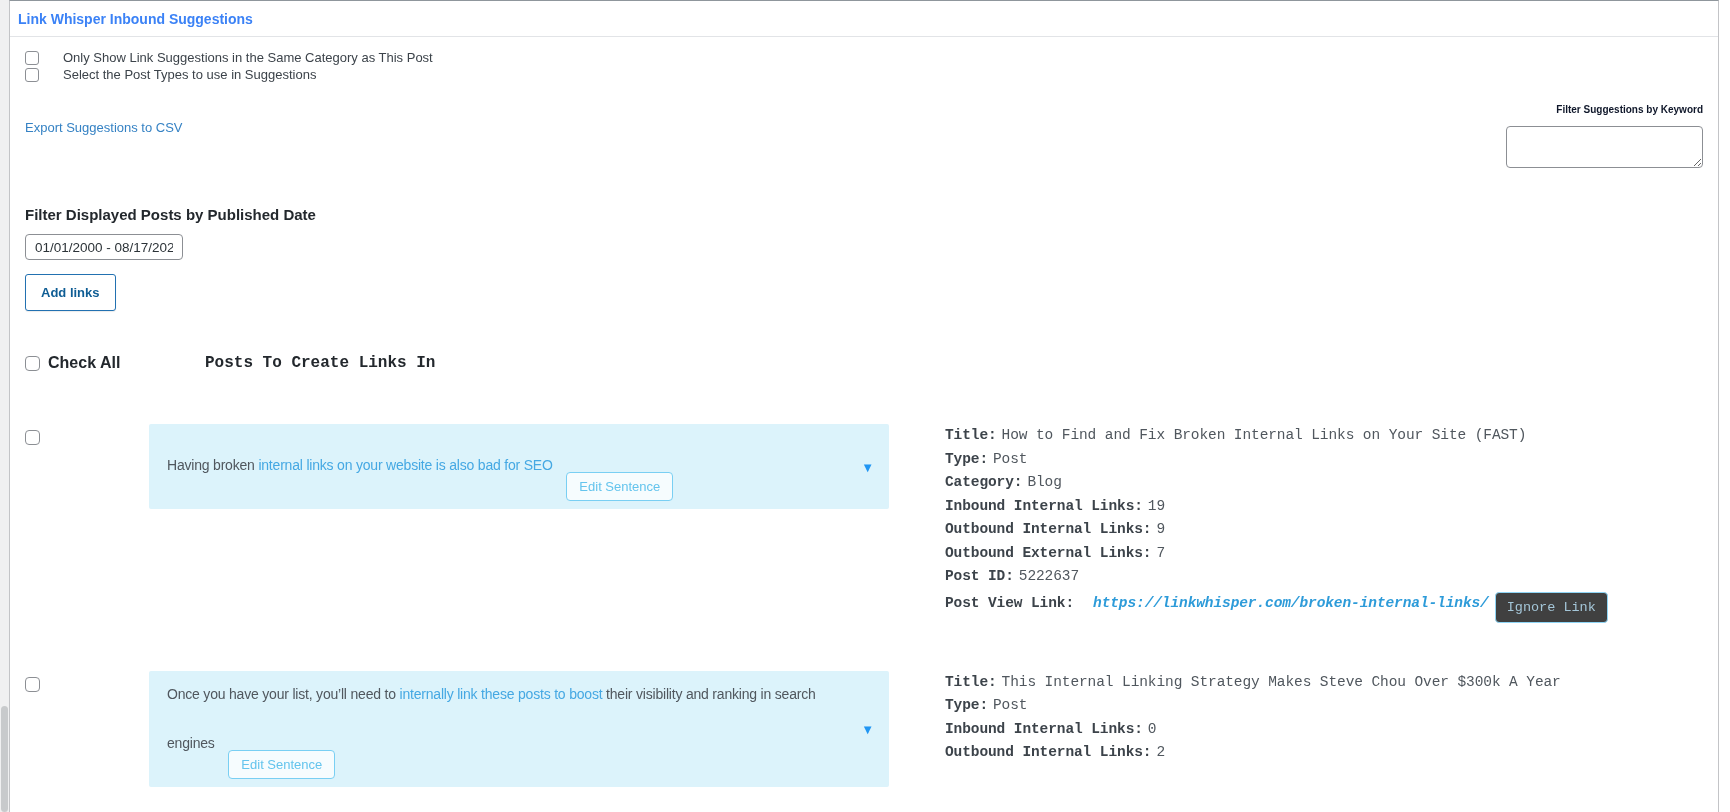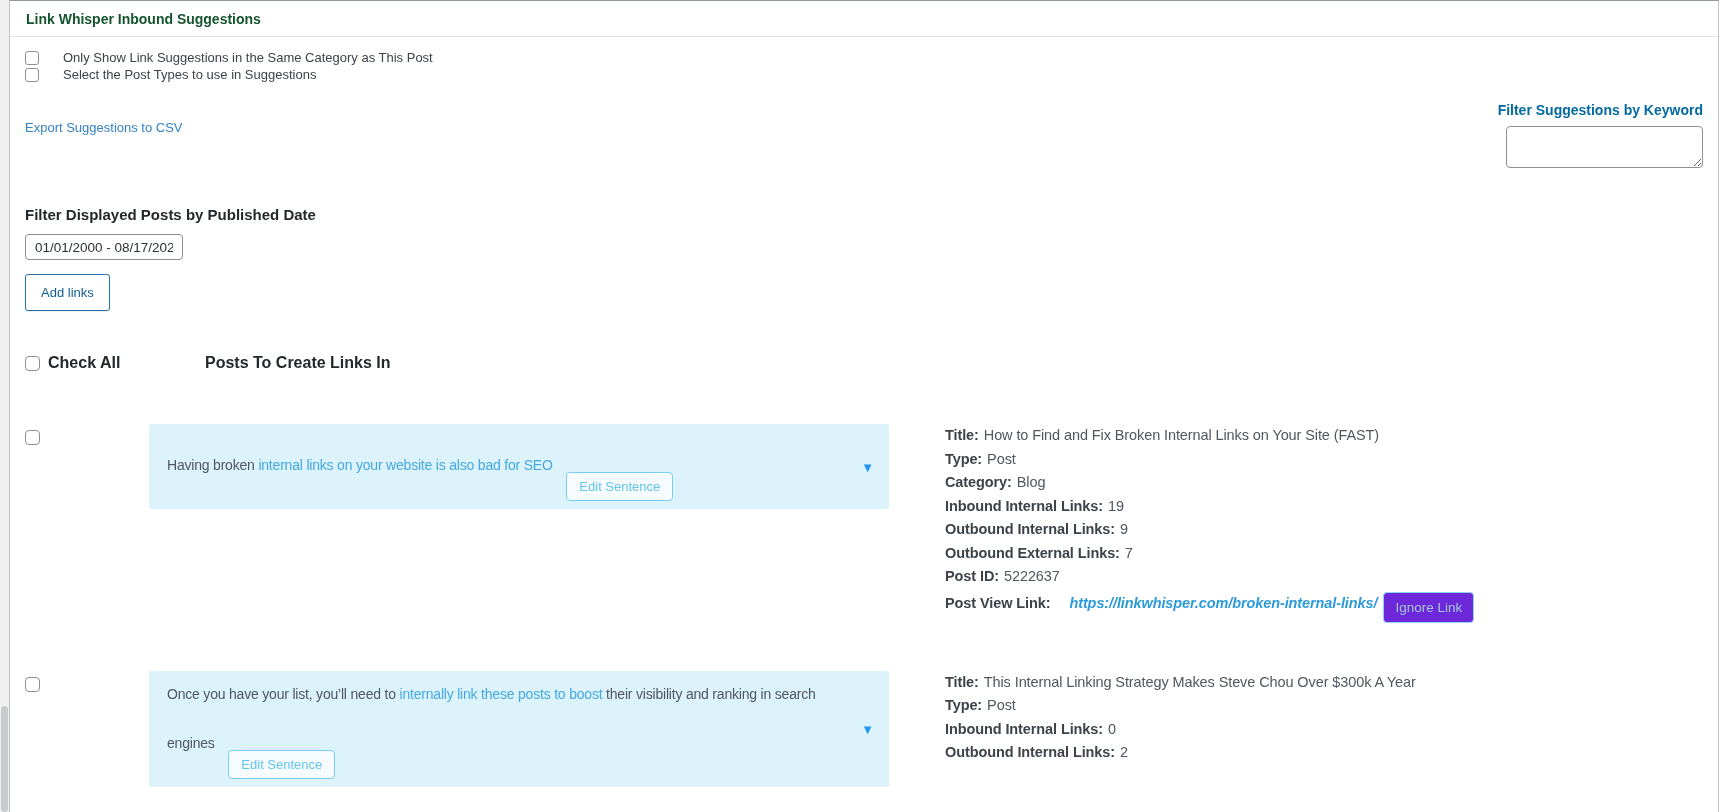--- a/index.html
+++ b/index.html
@@ -16,23 +16,23 @@
 
   .postbox {
     position: absolute; left: 9px; top: 0;
     width: 1710px; min-height: 860px;
     background: #fff;
     border: 1px solid #c3c4c7;
     border-top-color: #8f969c;
     box-sizing: border-box;
   }
   .panel-header {
-    padding: 10px 16px 9px 16px;
+    padding: 10px 16px 9px 8px;
     border-bottom: 1px solid #e2e4e7;
-    font-size: 14px; font-weight: 700; color: #14532d;
+    font-size: 14px; font-weight: 700; color: #3b82f6;
   }
   .panel-body { padding: 10px 15px 30px 15px; }
 
   
   .options { margin-top: 2px; }
   .opt { display: flex; align-items: center; height: 17px; cursor: pointer; gap: 16px; }
   .cb {
     display: inline-block; width: 15px; height: 15px; box-sizing: border-box;
     background: #fff; border: 1px solid #8c8f94; border-radius: 4px; flex: 0 0 auto;
   }
@@ -46,51 +46,51 @@
     padding: 10px 17px; font-size: 13px; font-weight: 600;
     font-family: inherit;
     color: #a7aaad; background: #f6f7f7;
     border: 1px solid #dcdcde; border-radius: 3px; cursor: default;
   }
   .csv-link {
     display: inline-block; margin-top: 19px;
     font-size: 13px; color: #3582c4; text-decoration: none; cursor: pointer;
   }
   .toolbar-right { display: flex; flex-direction: column; align-items: flex-end; }
-  .kw-label { font-size: 14px; font-weight: 700; color: #0369a1; line-height: 18px; }
+  .kw-label { font-size: 10px; font-weight: 700; color: #0f172a; line-height: 18px; }
   .kw-textarea {
     margin-top: 7px; width: 197px; height: 42px; box-sizing: border-box;
     border: 1px solid #8c8f94; border-radius: 4px; resize: both;
     font-family: inherit; font-size: 13px; padding: 4px 6px; color: #2c3338;
   }
 
   
   .date-label { margin-top: 38px; font-size: 15px; font-weight: 700; color: #23282d; }
   .date-input {
     margin-top: 11px; width: 158px; height: 26px; box-sizing: border-box;
     border: 1px solid #8c8f94; border-radius: 4px;
     font-family: inherit; font-size: 13.5px; color: #2c3338; padding: 0 9px;
     background: #fff;
   }
   .add-links-wrap { margin-top: 14px; }
   .btn-add-links {
-    padding: 10px 15px; font-size: 13px; font-weight: 400;
+    padding: 10px 15px; font-size: 13px; font-weight: 700;
     font-family: inherit;
     color: #0f5d94; background: #fff;
     border: 1px solid #2271b1; border-radius: 3px; cursor: pointer;
     box-shadow: 0 1px 1px rgba(0,0,0,.08);
   }
 
   
   .tbl-grid { display: grid; grid-template-columns: 124px 740px 1fr; align-items: start; }
   .tbl-header { margin-top: 43px; }
   .col-check { display: flex; align-items: center; }
   .hdr-label { font-size: 16px; font-weight: 700; color: #23282d; }
   .col-check .hdr-label { margin-left: 8px; }
-  .col-posts { padding-left: 56px; }
+  .col-posts { padding-left: 56px; font-family: Liberation Mono, monospace; }
 
   .tbl-row { margin-top: 52px; }
   .tbl-row + .tbl-row { margin-top: 48px; }
   .row-cb-wrap { padding-top: 6px; }
 
   .phrase-box {
     position: relative;
     display: flex; align-items: center;
     min-height: 70px; box-sizing: border-box;
     padding: 8px 46px 8px 18px;
@@ -117,21 +117,21 @@
   .dl { font-weight: 700; color: #3c434a; margin-right: 5px; }
   .dv { color: #50575e; }
   .pvl { display: flex; align-items: flex-start; margin-top: 3px; }
   .pv-link {
     margin-left: 14px; color: #2d9bd9; font-weight: 700; font-style: italic;
     font-size: 14.5px; text-decoration: none; cursor: pointer; white-space: nowrap;
   }
   .ignore-btn {
     margin-left: 6px; padding: 7px 11px;
     font-family: inherit; font-size: 13.5px;
-    color: #a4c6d8; background: #6d28d9;
+    color: #a4c6d8; background: #404040;
     border: 1px solid #8fd5f5; border-radius: 4px; cursor: pointer;
     white-space: nowrap;
   }
 </style>
 </head>
 <body>
 
 <div class="left-strip"></div>
 <div class="left-scroll-thumb"></div>
 

